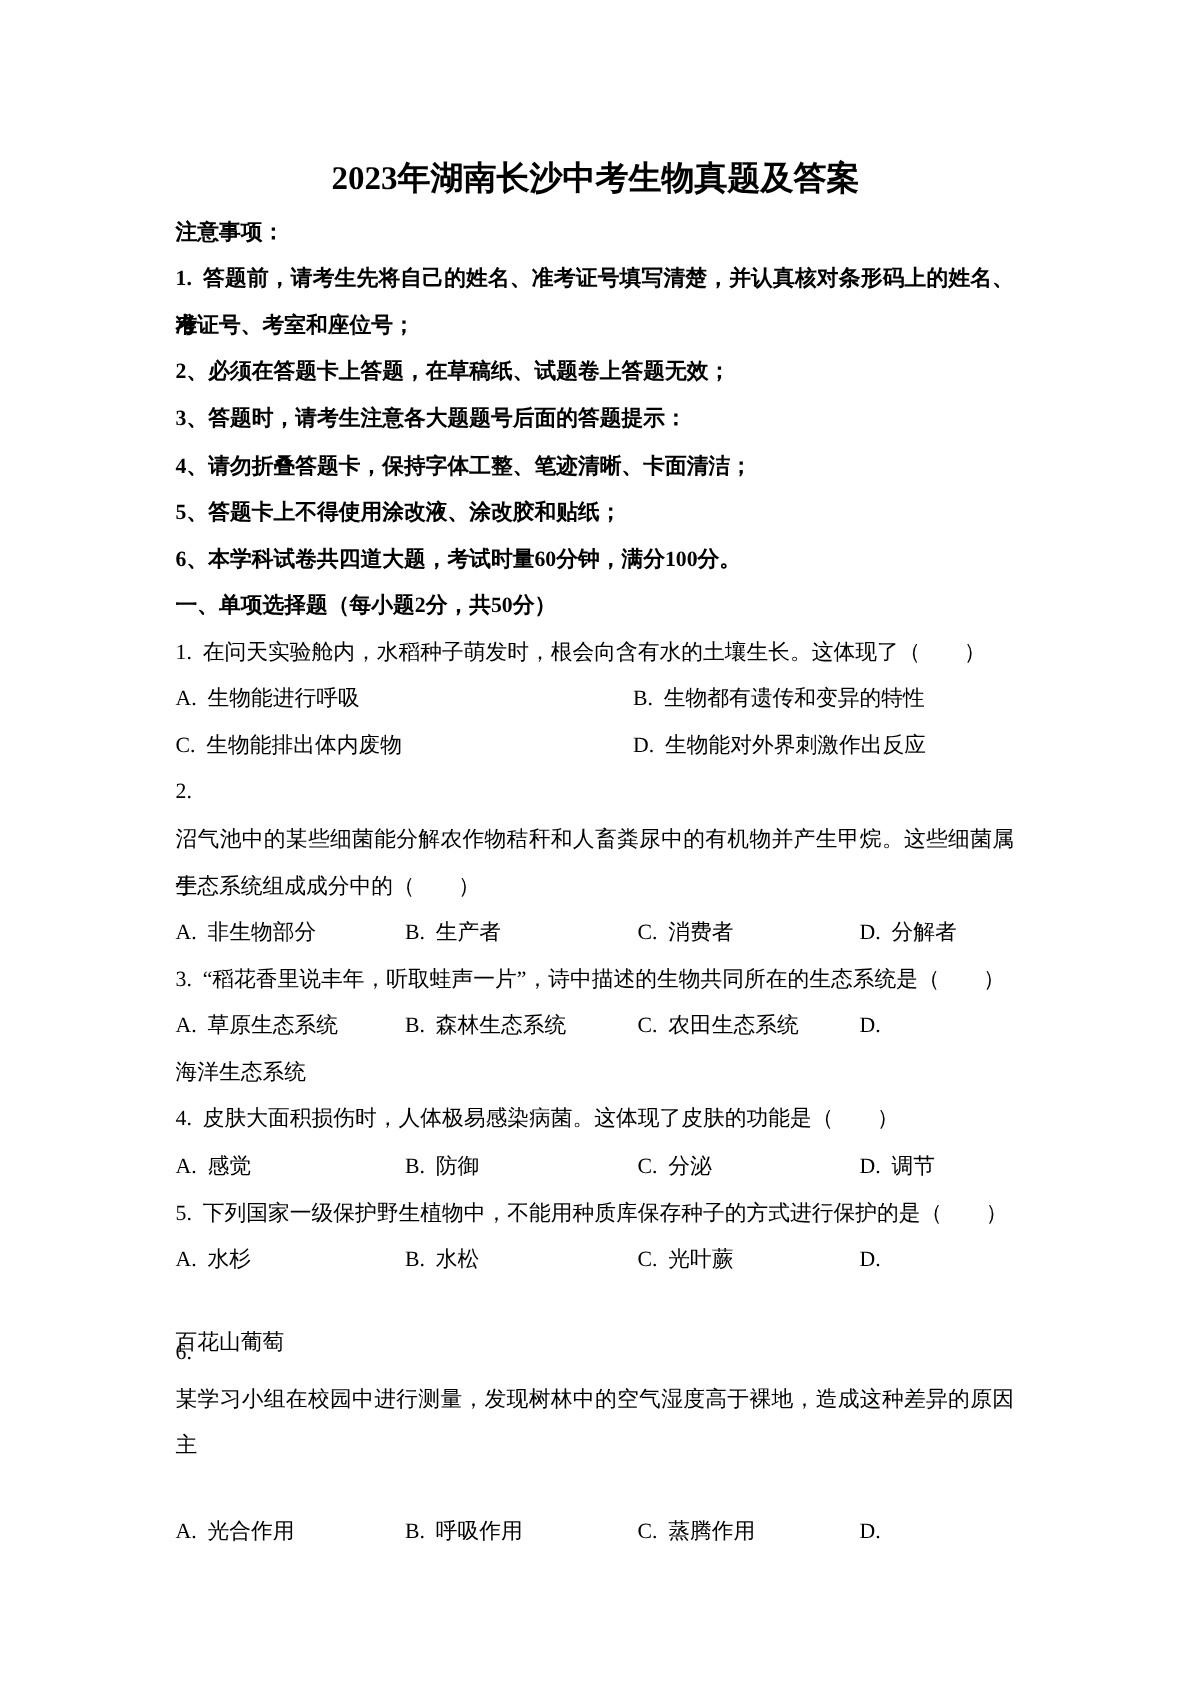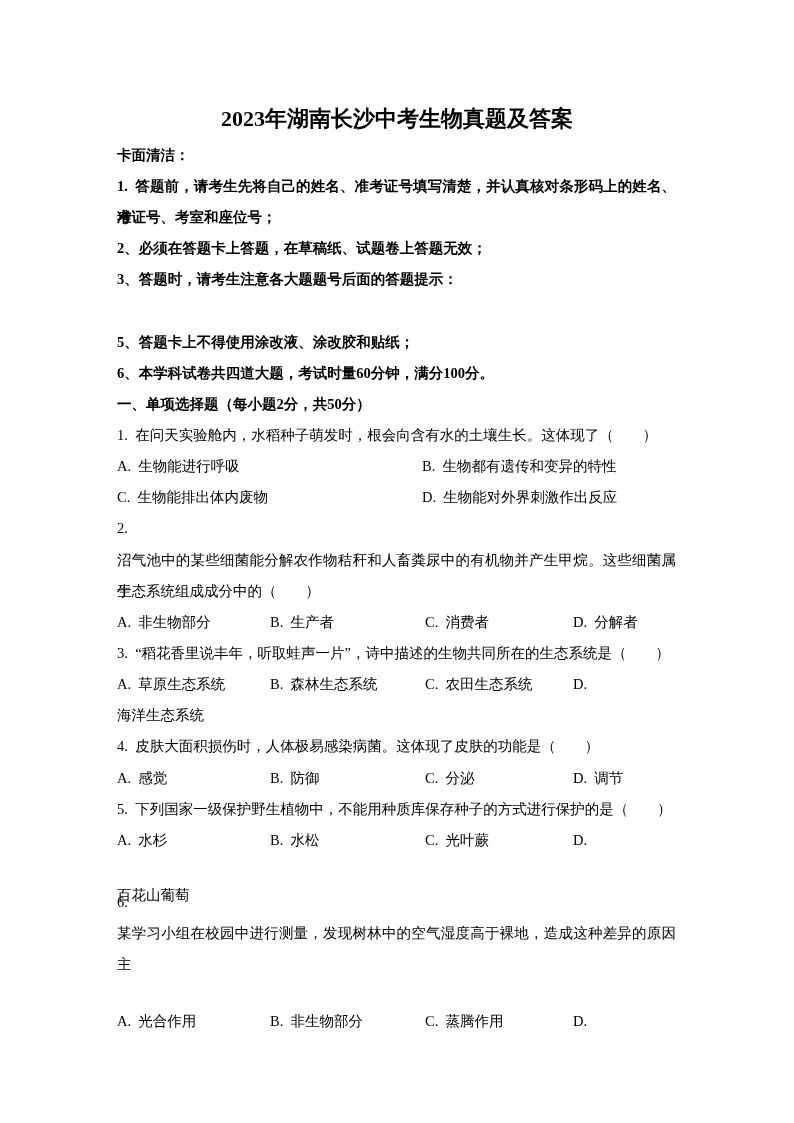--- a/index.html
+++ b/index.html
@@ -40,25 +40,26 @@
     white-space: pre;
   }
 </style>
 </head>
 <body>
 
 <div class="page">
 
   <div class="line title" style="top:103px">2023年湖南长沙中考生物真题及答案</div>
 
-  <div class="line bold" style="top:140px">卡面清洁：</div>
+  <div class="line bold" style="top:140px">注意事项：</div>
   <div class="line bold just" style="top:171px">1.  答题前，请考生先将自己的姓名、准考证号填写清楚，并认真核对条形码上的姓名、准</div>
   <div class="line bold" style="top:202px">考证号、考室和座位号；</div>
   <div class="line bold" style="top:233px">2、必须在答题卡上答题，在草稿纸、试题卷上答题无效；</div>
   <div class="line bold" style="top:264px">3、答题时，请考生注意各大题题号后面的答题提示：</div>
+  <div class="line bold" style="top:296px">4、请勿折叠答题卡，保持字体工整、笔迹清晰、卡面清洁；</div>
   <div class="line bold" style="top:327px">5、答题卡上不得使用涂改液、涂改胶和贴纸；</div>
   <div class="line bold" style="top:358px">6、本学科试卷共四道大题，考试时量60分钟，满分100分。</div>
 
   <div class="line bold" style="top:389px">一、单项选择题（每小题2分，共50分）</div>
 
   <div class="line" style="top:420px">1.  在问天实验舱内，水稻种子萌发时，根会向含有水的土壤生长。这体现了（　　）</div>
   <div class="line" style="top:482px; width:559px">
     <span class="col" style="left:0">C.  生物能排出体内废物</span>
     <span class="col" style="left:305px">D.  生物能对外界刺激作出反应</span>
   </div>
@@ -100,18 +101,18 @@
     <span class="col" style="left:153px">B.  水松</span>
     <span class="col" style="left:308px">C.  光叶蕨</span>
     <span class="col" style="left:456px">D.</span>
   </div>
   <div class="line" style="top:880px">百花山葡萄</div>
 
   <div class="line" style="top:887px">6.</div>
   <div class="line just" style="top:918px">某学习小组在校园中进行测量，发现树林中的空气湿度高于裸地，造成这种差异的原因主</div>
   <div class="line" style="top:1006px; width:559px">
     <span class="col" style="left:0">A.  光合作用</span>
-    <span class="col" style="left:153px">B.  非生物部分</span>
+    <span class="col" style="left:153px">B.  呼吸作用</span>
     <span class="col" style="left:308px">C.  蒸腾作用</span>
     <span class="col" style="left:456px">D.</span>
   </div>
 
 </div>
 
 </body></html>

